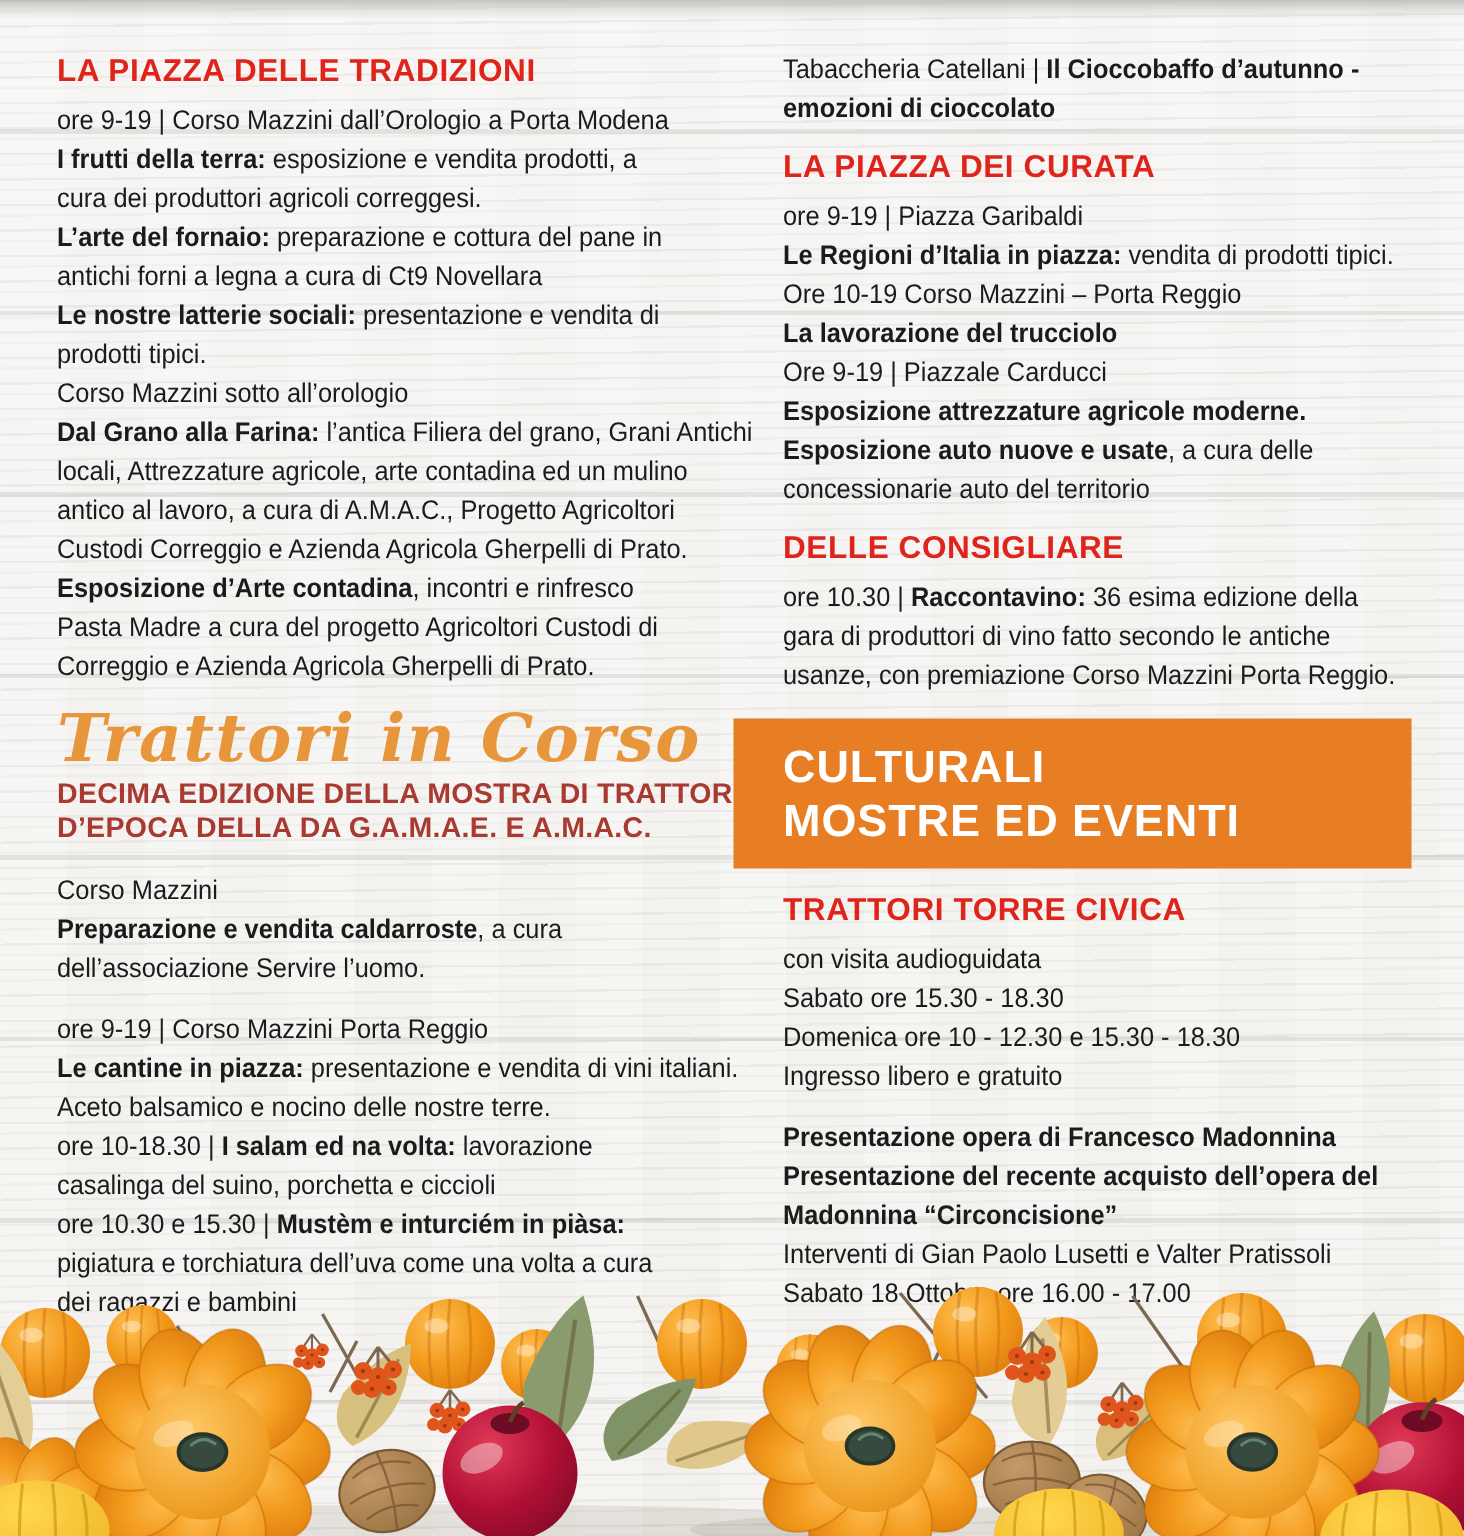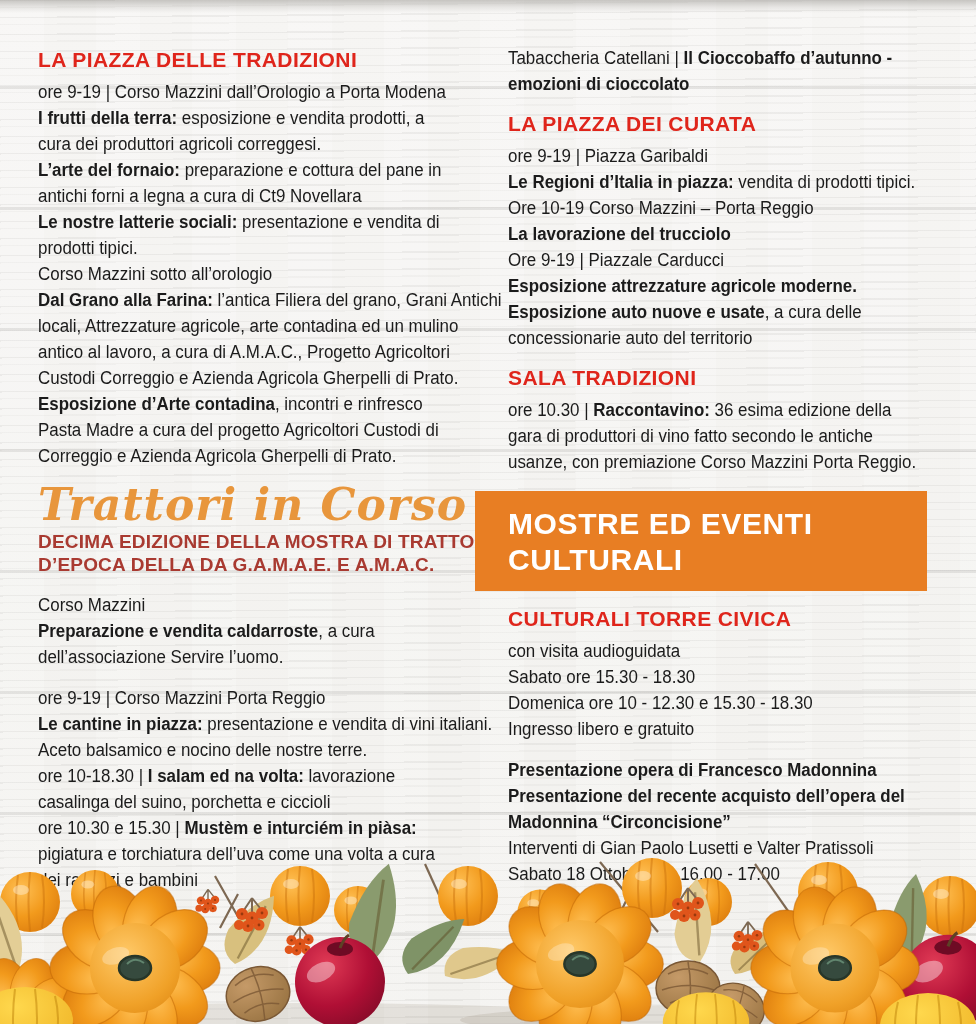--- a/index.html
+++ b/index.html
@@ -13,23 +13,23 @@
     position:absolute;inset:0;width:976px;height:1024px;overflow:hidden;
     background:
       linear-gradient(180deg, rgba(150,147,142,.5) 0px, rgba(150,147,142,.18) 7px, rgba(0,0,0,0) 13px),
       repeating-linear-gradient(180deg, rgba(0,0,0,0) 0 86px, rgba(110,108,104,.14) 86px 89px, rgba(0,0,0,0) 89px 121px),
       repeating-linear-gradient(179.5deg, rgba(120,118,114,.09) 0 1.5px, rgba(0,0,0,0) 1.5px 7px, rgba(140,138,132,.06) 7px 8.5px, rgba(0,0,0,0) 8.5px 17px),
       repeating-linear-gradient(90deg, rgba(255,255,255,.22) 0 44px, rgba(0,0,0,0) 44px 96px),
       linear-gradient(180deg,#f6f5f3,#f2f1ee);
   }
   .column{position:absolute;}
   .col-left{left:38px;top:36px;width:460px;}
-  .col-right{left:508px;top:33px;width:445px;}
+  .col-right{left:522px;top:33px;width:445px;}
   .section{margin-top:15px;}
-  .section.first{margin-top:12px;}
+  .section.first{margin-top:0;}
   .hd{margin:0 0 7px 0;}
   .hd-red{
     color:var(--red,#df251b);font-size:21px;line-height:24px;font-weight:800;letter-spacing:.4px;
   }
   .hd-darkred{
     color:var(--darkred,#a93a31);font-size:19px;line-height:23px;font-weight:800;letter-spacing:.2px;margin:0;
   }
   .hd-script{
     color:var(--script,#e8963c);font-family:"DejaVu Serif","Liberation Serif",serif;
     font-style:italic;font-weight:bold;font-size:44px;line-height:42px;letter-spacing:1px;margin:4px 0 4px 0;
@@ -101,31 +101,31 @@
         <div class="line"><span class="run">ore 9-19 | Piazza Garibaldi</span></div>
         <div class="line"><span class="run b">Le Regioni d’Italia in piazza:</span><span class="run"> vendita di prodotti tipici.</span></div>
         <div class="line"><span class="run">Ore 10-19 Corso Mazzini – Porta Reggio</span></div>
         <div class="line"><span class="run b">La lavorazione del trucciolo</span></div>
         <div class="line"><span class="run">Ore 9-19 | Piazzale Carducci</span></div>
         <div class="line"><span class="run b">Esposizione attrezzature agricole moderne.</span></div>
         <div class="line"><span class="run b">Esposizione auto nuove e usate</span><span class="run">, a cura delle</span></div>
         <div class="line"><span class="run">concessionarie auto del territorio</span></div>
       </section>
       <section class="section">
-        <h2 class="hd hd-red">SALA TRADIZIONI</h2>
+        <h2 class="hd hd-red">DELLE CONSIGLIARE</h2>
         <div class="line"><span class="run">ore 10.30 | </span><span class="run b">Raccontavino:</span><span class="run"> 36 esima edizione della</span></div>
         <div class="line"><span class="run">gara di produttori di vino fatto secondo le antiche</span></div>
         <div class="line"><span class="run">usanze, con premiazione Corso Mazzini Porta Reggio.</span></div>
       </section>
       <div class="banner">
+        <div class="banner-line">CULTURALI</div>
         <div class="banner-line">MOSTRE ED EVENTI</div>
-        <div class="banner-line">CULTURALI</div>
       </div>
       <section class="section">
-        <h2 class="hd hd-red">CULTURALI TORRE CIVICA</h2>
+        <h2 class="hd hd-red">TRATTORI TORRE CIVICA</h2>
         <div class="line"><span class="run">con visita audioguidata</span></div>
         <div class="line"><span class="run">Sabato ore 15.30 - 18.30</span></div>
         <div class="line"><span class="run">Domenica ore 10 - 12.30 e 15.30 - 18.30</span></div>
         <div class="line"><span class="run">Ingresso libero e gratuito</span></div>
       </section>
       <section class="section">
         <div class="line"><span class="run b">Presentazione opera di Francesco Madonnina</span></div>
         <div class="line"><span class="run b">Presentazione del recente acquisto dell’opera del</span></div>
         <div class="line"><span class="run b">Madonnina “Circoncisione”</span></div>
         <div class="line"><span class="run">Interventi di Gian Paolo Lusetti e Valter Pratissoli</span></div>

